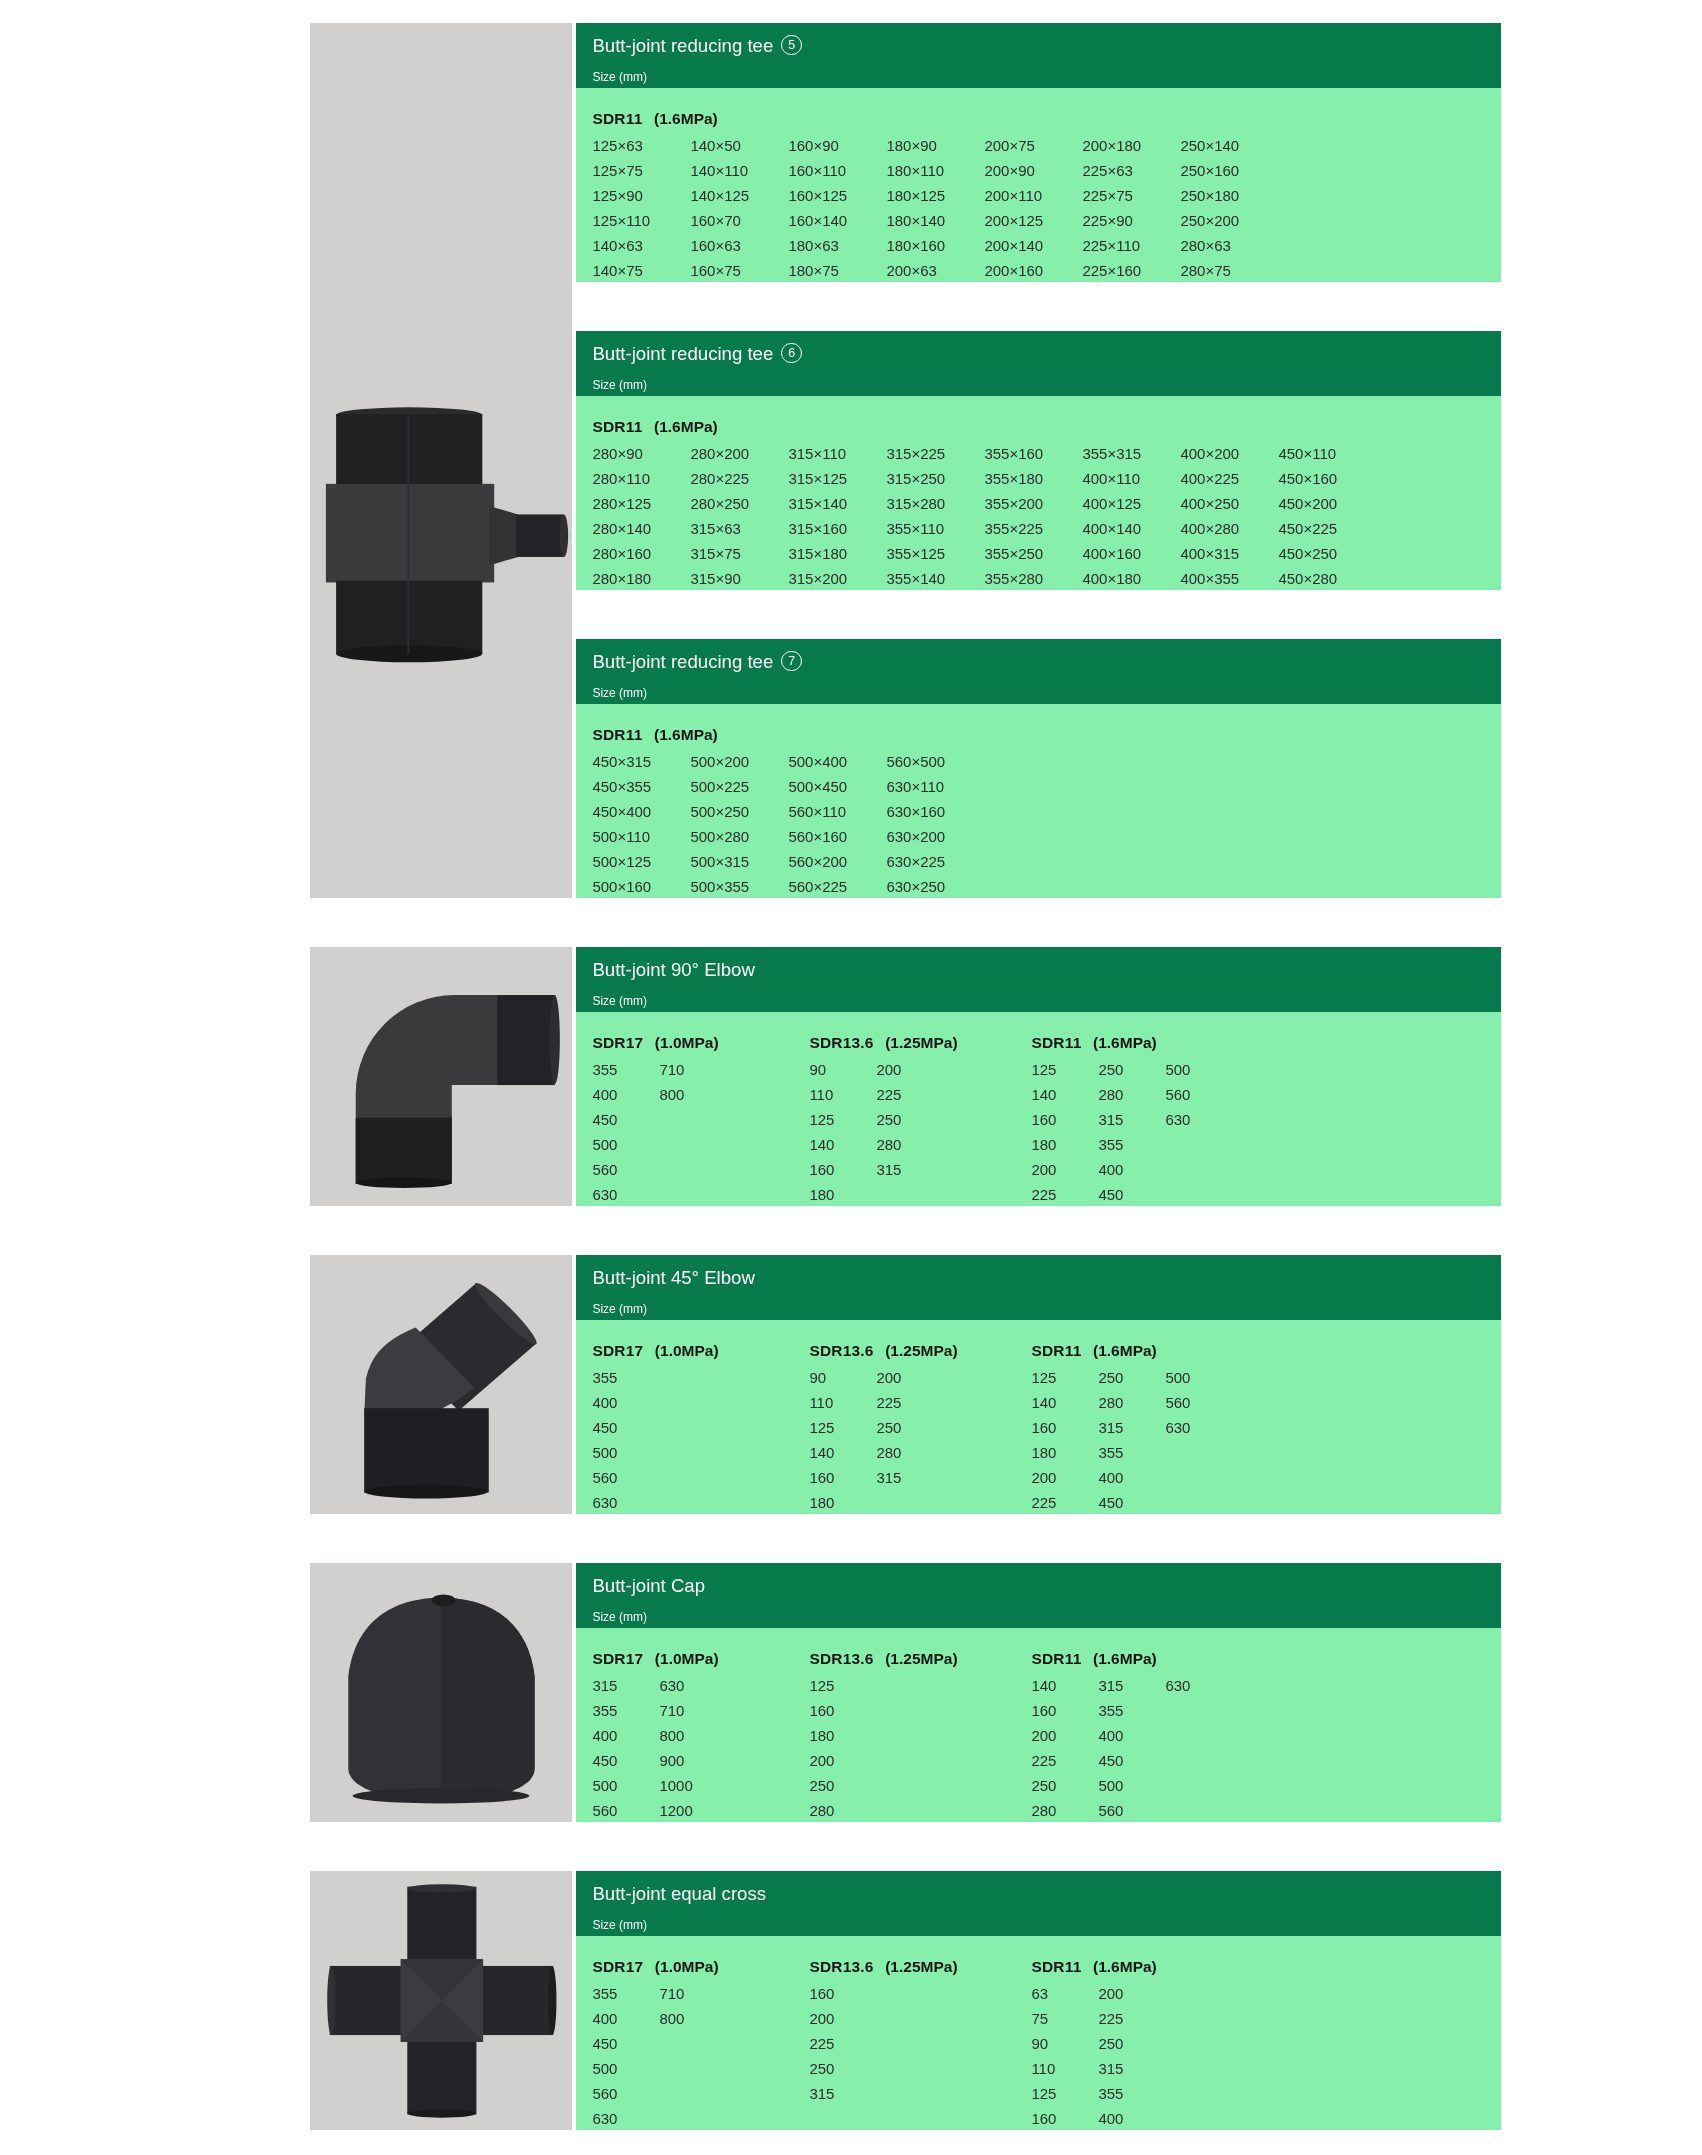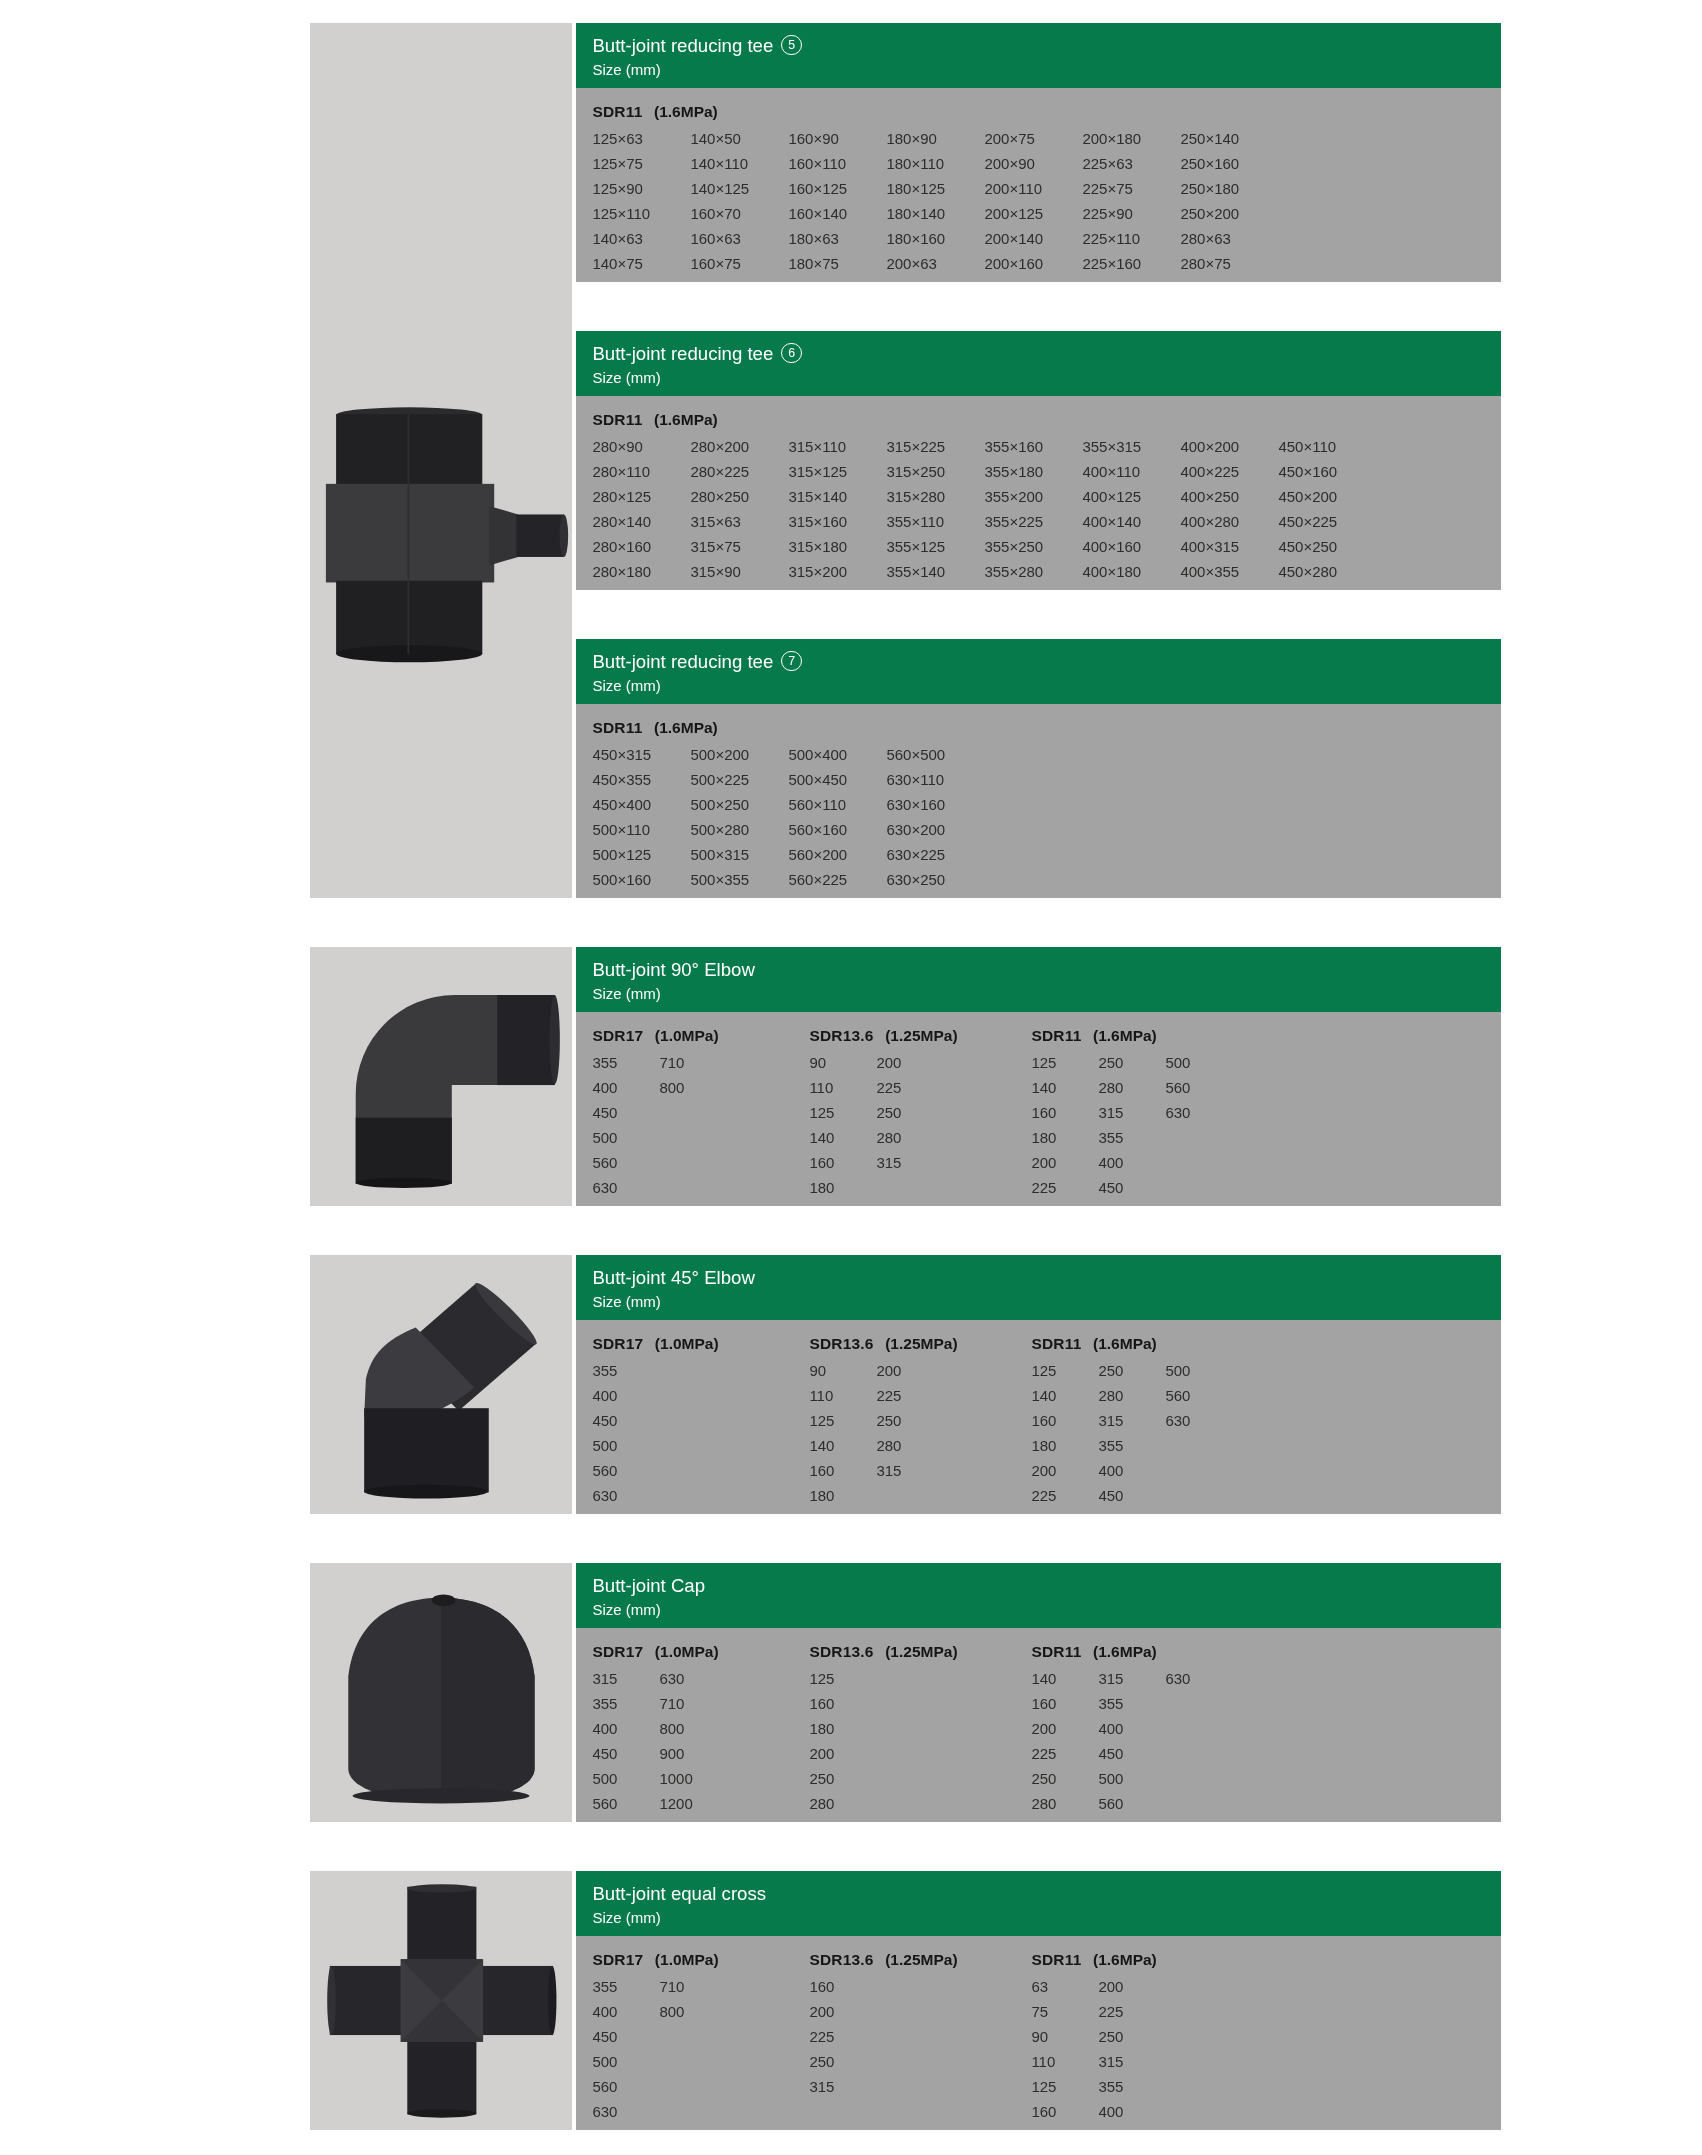--- a/index.html
+++ b/index.html
@@ -10,23 +10,23 @@
                  display:flex; align-items:center; justify-content:center; overflow:hidden; }
   .photo-panel.tall svg { margin-top:146px; }
   .sections { display:flex; flex-direction:column; gap:49px; width:813px; }
   .product-section { width:925px; }
   .sec-header { height:65px; box-sizing:border-box; background:#077a4b; color:#ffffff;
                 padding:10.6px 0 0 16px; }
   .sec-title { font-size:18.6px; line-height:23px; display:flex; align-items:center; }
   .badge { display:inline-flex; align-items:center; justify-content:center;
            width:18.6px; height:18.6px; border:1.3px solid #ffffff; border-radius:50%;
            font-size:12.4px; line-height:1; margin-left:8px; }
-  .sec-subtitle { font-size:15px; line-height:16px; margin-top:5px; }
-  .sec-table { background:#a3a3a3; box-sizing:border-box; height:194px;
-               padding:13px 0 0 16px; }
+  .sec-subtitle { font-size:12px; line-height:16px; margin-top:12px; }
+  .sec-table { background:#86efac; box-sizing:border-box; height:194px;
+               padding:20px 0 0 16px; }
   .spec-row { display:flex; }
   .spec-group { flex:none; }
   .spec-head { font-size:15.5px; line-height:21px; margin-bottom:4.4px; color:#161616; }
   .spec-label { font-weight:700; letter-spacing:0.2px; }
   .spec-pressure { margin-left:11.5px; font-weight:700; }
   .cols { display:flex; }
   .col { display:flex; flex-direction:column; }
   .cell { height:25px; line-height:25px; font-size:15px; color:#2e2d2b; white-space:nowrap; }
   
   .single .spec-group { width:100%; }

